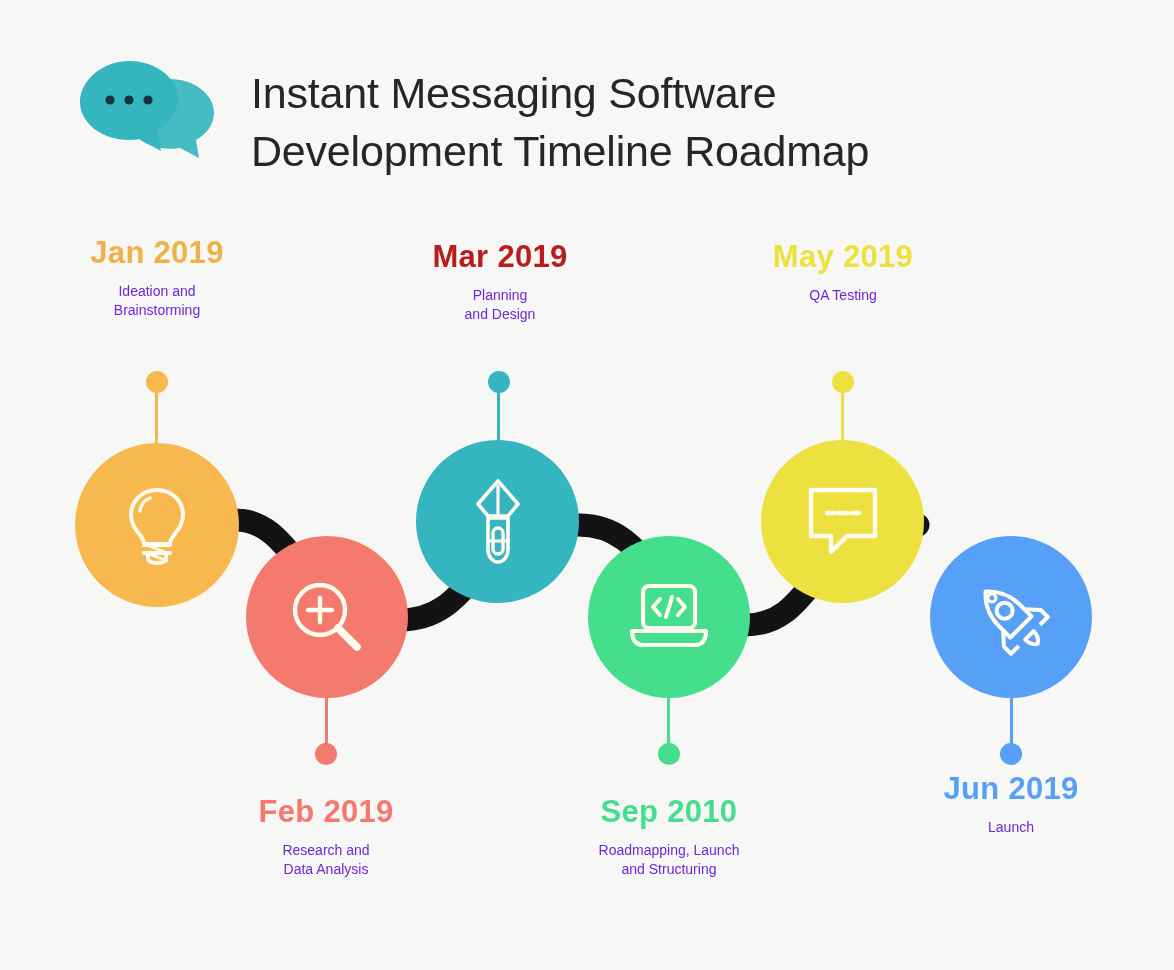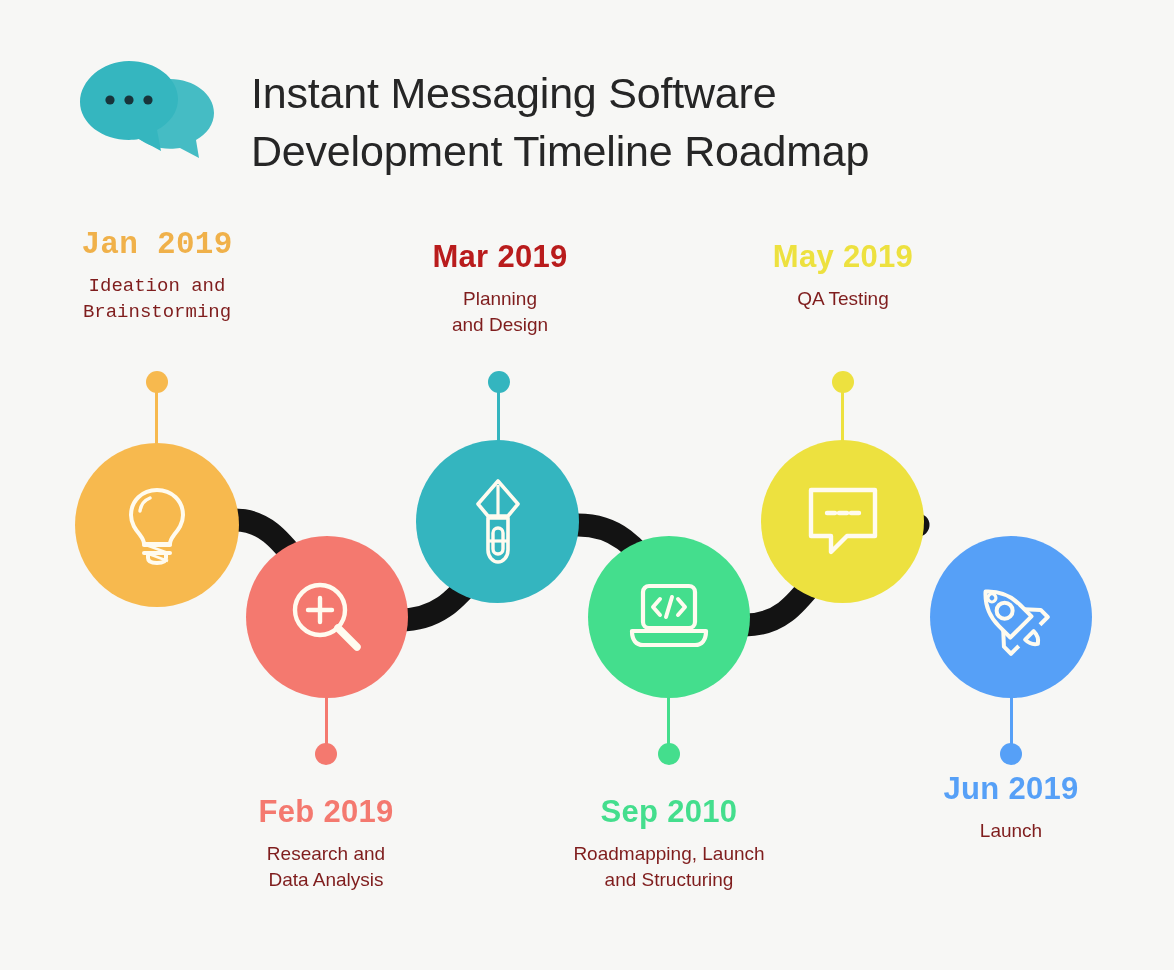--- a/index.html
+++ b/index.html
@@ -33,21 +33,21 @@
   .stem{position:absolute;width:3px;}
   .dot{position:absolute;border-radius:50%;width:22px;height:22px;}
 
   
   .cap{position:absolute;text-align:center;}
   .cap .date{
     font-size:31px;font-weight:700;line-height:1.1;margin-bottom:12px;
     letter-spacing:0.3px;
   }
   .cap .desc{
-    font-size:19px;color:#7f1d1d;line-height:1.35;white-space:pre-line;font-weight:400;
+    font-size:14px;color:#6d28d9;line-height:1.35;white-space:pre-line;font-weight:400;
   }
 </style>
 </head>
 <body>
 
 <div class="canvas">
 
   <div class="header">
     <div class="logo">
       <svg viewBox="0 0 150 130" width="150" height="130">
@@ -64,21 +64,21 @@
 
   <svg class="ribbon" viewBox="0 0 1174 420">
     <path d="M235 140
              C 300 140, 300 240, 400 240
              C 480 240, 470 145, 578 145
              C 660 145, 650 245, 745 245
              C 820 245, 810 145, 918 145" fill="none" stroke="#131313" stroke-width="23" stroke-linecap="round"></path>
   </svg>
 
   <div class="node">
-    <div class="cap" style="left:37px;top:228px;width:240px;font-family:Liberation Mono, monospace;">
+    <div class="cap" style="left:37px;top:236px;width:240px;">
       <div class="date" style="color:#F0B14A;">Jan 2019</div>
       <div class="desc">Ideation and
 Brainstorming</div>
     </div>
     <div class="dot" style="left:146px;top:371px;background:#F7B94E;"></div>
     <div class="stem" style="left:155px;top:390px;height:56px;background:#F7B94E;"></div>
     <div class="bubble" style="left:75px;top:443px;width:164px;height:164px;background:#F7B94E;">
       <svg width="76" height="84" viewBox="0 0 76 84">
         <path d="M38 7c-15 0-26 11-26 25 0 9 5 15 9 20 3 4 4 6 4 9h26c0-3 1-5 4-9 4-5 9-11 9-20 0-14-11-25-26-25z" fill="none" stroke="#FFFBEF" stroke-width="4" stroke-linejoin="round"></path>
         <path d="M25 62h26M25 70h26" fill="none" stroke="#FFFBEF" stroke-width="4" stroke-linecap="round"></path>

